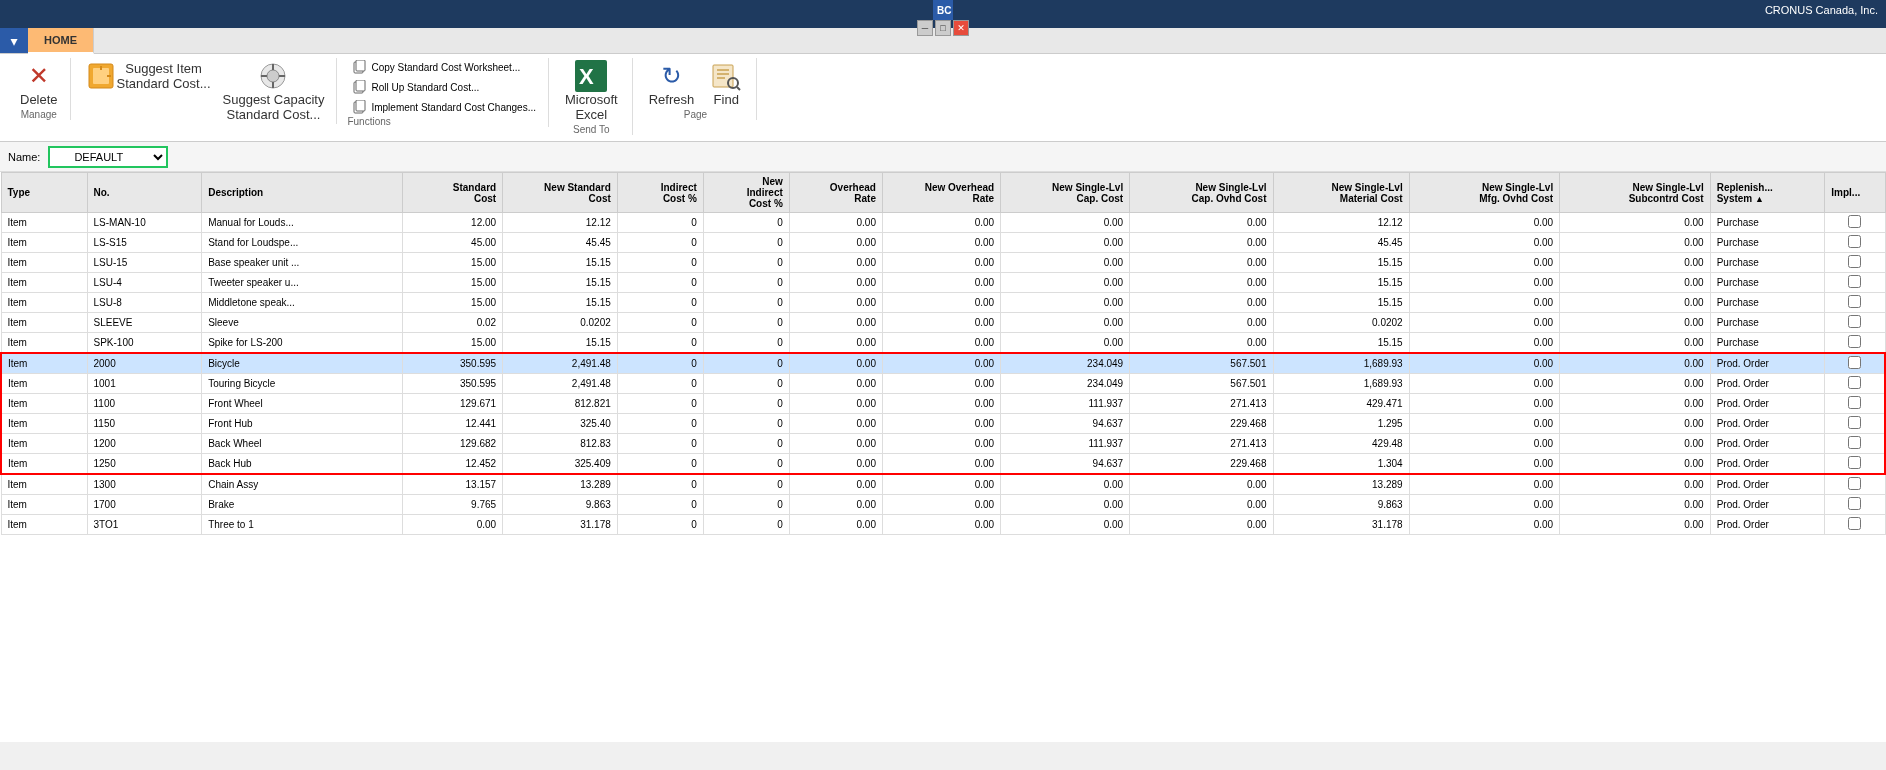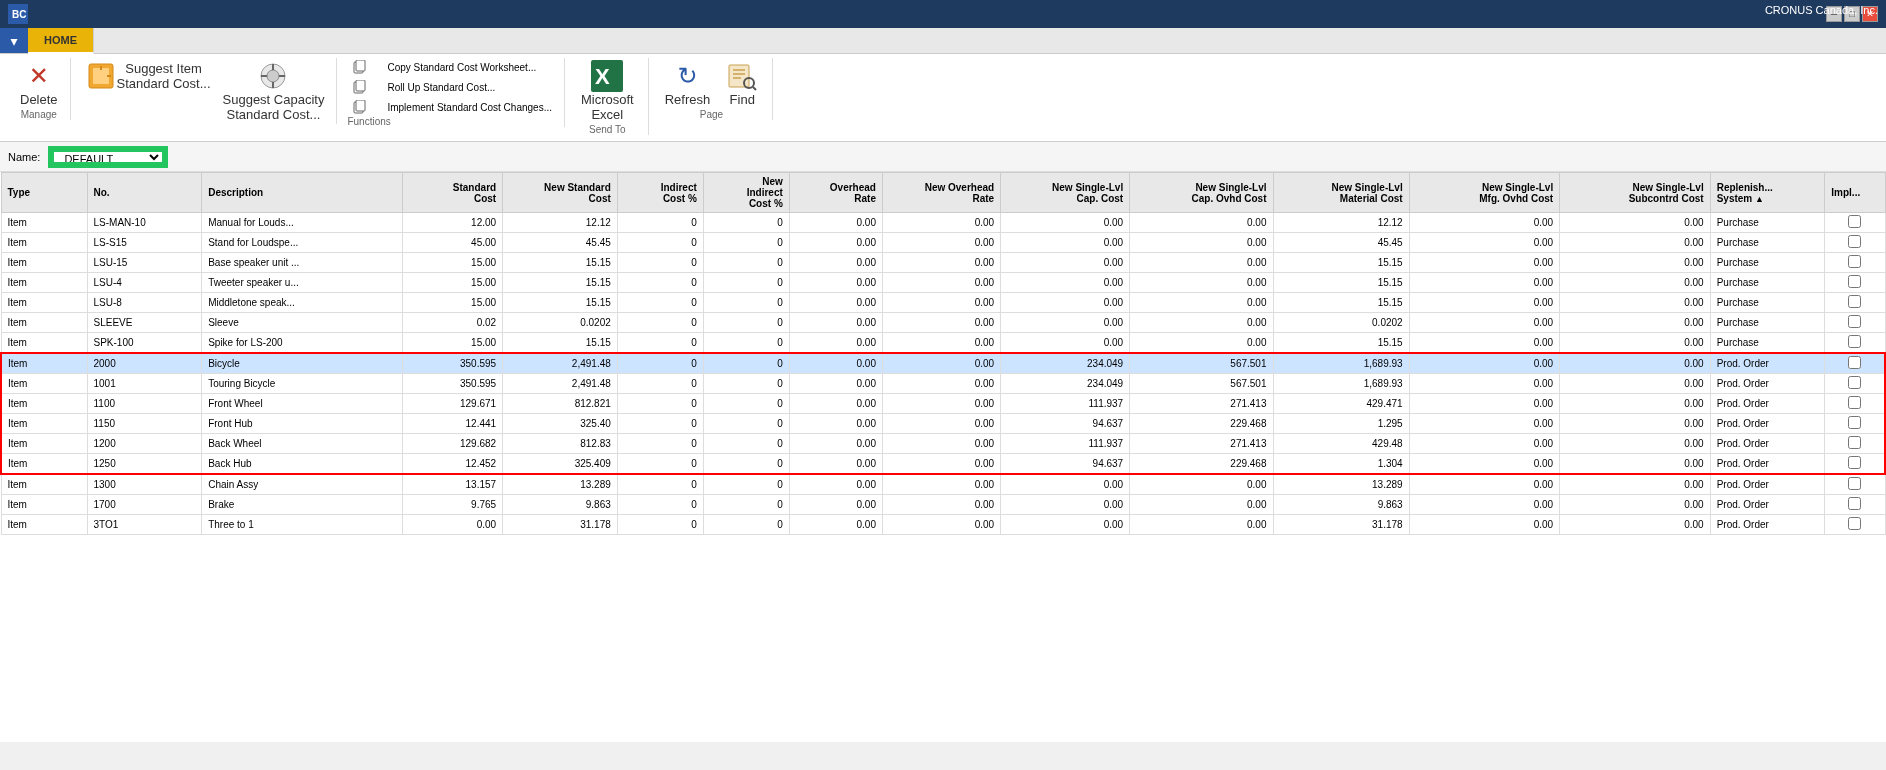--- a/index.html
+++ b/index.html
@@ -27,58 +27,58 @@
     
     .tab-bar {
       background: #e8e8e8;
       border-bottom: 1px solid #ccc;
       display: flex;
       align-items: stretch;
       height: 26px;
     }
     .tab-bar-nav { width: 28px; background: #2b5ba8; display: flex; align-items: center; justify-content: center; color: white; font-size: 14px; cursor: pointer; }
     .tab { padding: 0 16px; display: flex; align-items: center; font-size: 11px; font-weight: 600; color: #333; background: #e8e8e8; border-right: 1px solid #ccc; cursor: pointer; }
-    .tab.active { background: #eab308; border-bottom: 2px solid white; margin-bottom: -1px; }
+    .tab.active { background: #fdba74; border-bottom: 2px solid white; margin-bottom: -1px; }
 
     
     .ribbon {
       background: white;
       border-bottom: 1px solid #ccc;
       padding: 4px 8px 6px 8px;
       display: flex;
       align-items: flex-start;
       gap: 2px;
     }
     .ribbon-group { display: flex; flex-direction: column; align-items: center; border-right: 1px solid #ddd; padding: 0 8px; min-width: 60px; }
     .ribbon-group-label { font-size: 10px; color: #666; margin-top: 0; }
     .ribbon-items { display: flex; align-items: flex-start; gap: 4px; }
     .ribbon-btn { display: flex; flex-direction: column; align-items: center; cursor: pointer; padding: 2px 4px; border-radius: 2px; min-width: 40px; }
     .ribbon-btn-icon { width: 32px; height: 32px; display: flex; align-items: center; justify-content: center; font-size: 20px; }
     .ribbon-btn-label { font-size: 13px; text-align: center; color: #333; white-space: nowrap; }
 
     
     .functions-group { display: flex; flex-direction: column; gap: 2px; }
-    .fn-btn { display: flex; align-items: center; gap: 20px; cursor: pointer; padding: 1px 4px; white-space: nowrap; font-size: 10px; }
+    .fn-btn { display: flex; align-items: center; gap: 4px; cursor: pointer; padding: 1px 4px; white-space: nowrap; font-size: 10px; }
     .fn-btn-icon { width: 16px; height: 16px; display: flex; align-items: center; justify-content: center; font-size: 12px; }
 
     
     .ribbon-btn-vertical { display: flex; flex-direction: column; align-items: center; cursor: pointer; padding: 2px 6px; }
 
     
     .name-bar {
       background: #f5f5f5;
       border-bottom: 1px solid #ddd;
       padding: 4px 8px;
       display: flex;
       align-items: center;
       gap: 8px;
       height: 30px;
     }
     .name-label { font-size: 11px; font-weight: 400; }
-    .name-select { height: 22px; font-size: 11px; border: 6px solid #22c55e; background: white; padding: 0 6px; min-width: 120px; }
+    .name-select { height: 22px; font-size: 11px; border: 2px solid #22c55e; background: white; padding: 0 20px; min-width: 120px; }
 
     
     .grid-container {
       overflow: auto;
       height: calc(100vh - 200px);
       background: white;
     }
     table { border-collapse: collapse; width: max-content; min-width: 100%; }
     thead th {
       background: #e8e8e8;
@@ -103,21 +103,21 @@
     }
     tbody td.right { text-align: right; }
     .checkbox-cell { text-align: center; }
 
     
     .company-name { position: absolute; top: 4px; right: 8px; font-size: 11px; color: white; }
   </style>
 </head>
 <body>
 
-<div class="title-bar" style="position:relative;">
+<div class="title-bar" style="position:relative;flex-direction:column;">
   <div class="title-bar-left">
     <div class="app-icon">
       <svg width="18" height="18" viewBox="0 0 18 18">
           <rect width="18" height="18" fill="#2b5ba8"></rect>
           <text x="3" y="13" font-size="10" fill="white" font-weight="bold">BC</text>
         </svg>
     </div>
   </div>
   <div class="title-bar-controls">
     <div class="title-bar-btn">─</div>

